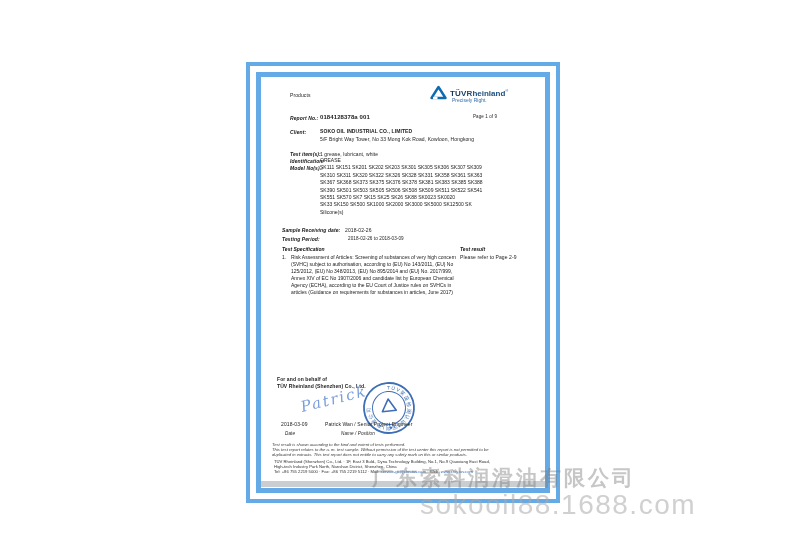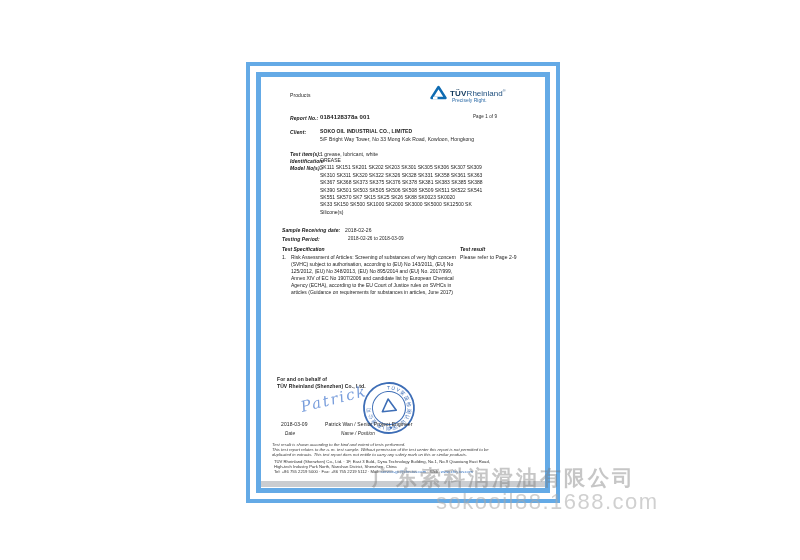--- a/index.html
+++ b/index.html
@@ -17,42 +17,42 @@
     border:5px solid #64aae6; background:#ffffff;
   }
   .abs { position:absolute; }
   .lbl { position:absolute; font-size:5px; font-weight:bold; font-style:italic; color:#161616; letter-spacing:0.1px; }
   .val { position:absolute; font-size:5px; color:#222; letter-spacing:0.1px; }
   .val-b { font-weight:bold; }
   .hdr { position:absolute; font-size:5px; font-weight:bold; font-style:italic; color:#111; }
   .tinytxt { font-size:4.2px; color:#3a3a3a; line-height:5.1px; }
   .brand-line { position:absolute; left:450px; top:87px; font-size:8px; line-height:8px; white-space:nowrap; }
   .brand-tuv { font-weight:bold; color:#12395c; letter-spacing:0.2px; }
-  .brand-rest { font-weight:normal; color:#1d4e7d; }
+  .brand-rest { font-weight:bold; color:#1d4e7d; }
   .brand-reg { font-size:4px; vertical-align:super; color:#1d4e7d; }
   .tagline { position:absolute; left:452px; top:97px; font-size:5px; color:#2f6da8; }
   .model-line { font-size:5px; line-height:7.4px; color:#222; white-space:nowrap; }
   .spec-text { position:absolute; left:291px; top:254px; width:167px; font-size:5px; line-height:7px; color:#222; }
   .signature-script {
     position:absolute; left:300px; top:390px;
     font-family:"DejaVu Serif", serif; font-style:italic; font-size:15px;
     color:#6a93d8; transform:rotate(-14deg); letter-spacing:2px; opacity:0.9;
   }
   .seal-wrap { position:absolute; left:362px; top:381px; width:54px; height:54px; transform:rotate(-6deg); opacity:0.92; }
   .disclaimer-block { position:absolute; left:272px; top:442px; width:270px; }
   .footer-block { position:absolute; left:274px; top:459px; width:270px; }
   .footer-line { font-size:4.2px; line-height:5px; color:#333; white-space:nowrap; }
   .link-txt { color:#2f6fc1; }
   .artifact-band { position:absolute; left:261px; top:481px; width:284px; height:6px; background:#bdc1c5; opacity:0.8; }
   .watermark-cn {
     position:absolute; left:372px; top:464px; font-size:21px; font-weight:bold;
     color:rgba(120,120,120,0.42); letter-spacing:3px; white-space:nowrap; z-index:5;
   }
   .watermark-url {
-    position:absolute; left:436px; top:489px; font-size:22px;
+    position:absolute; left:420px; top:489px; font-size:28px;
     color:rgba(170,170,170,0.55); letter-spacing:1.5px; white-space:nowrap; z-index:5;
   }
   .two-line-lbl { line-height:6.5px; }
 </style>
 </head>
 <body>
 
 <div class="canvas">
 
   <div class="outer-frame"></div>

